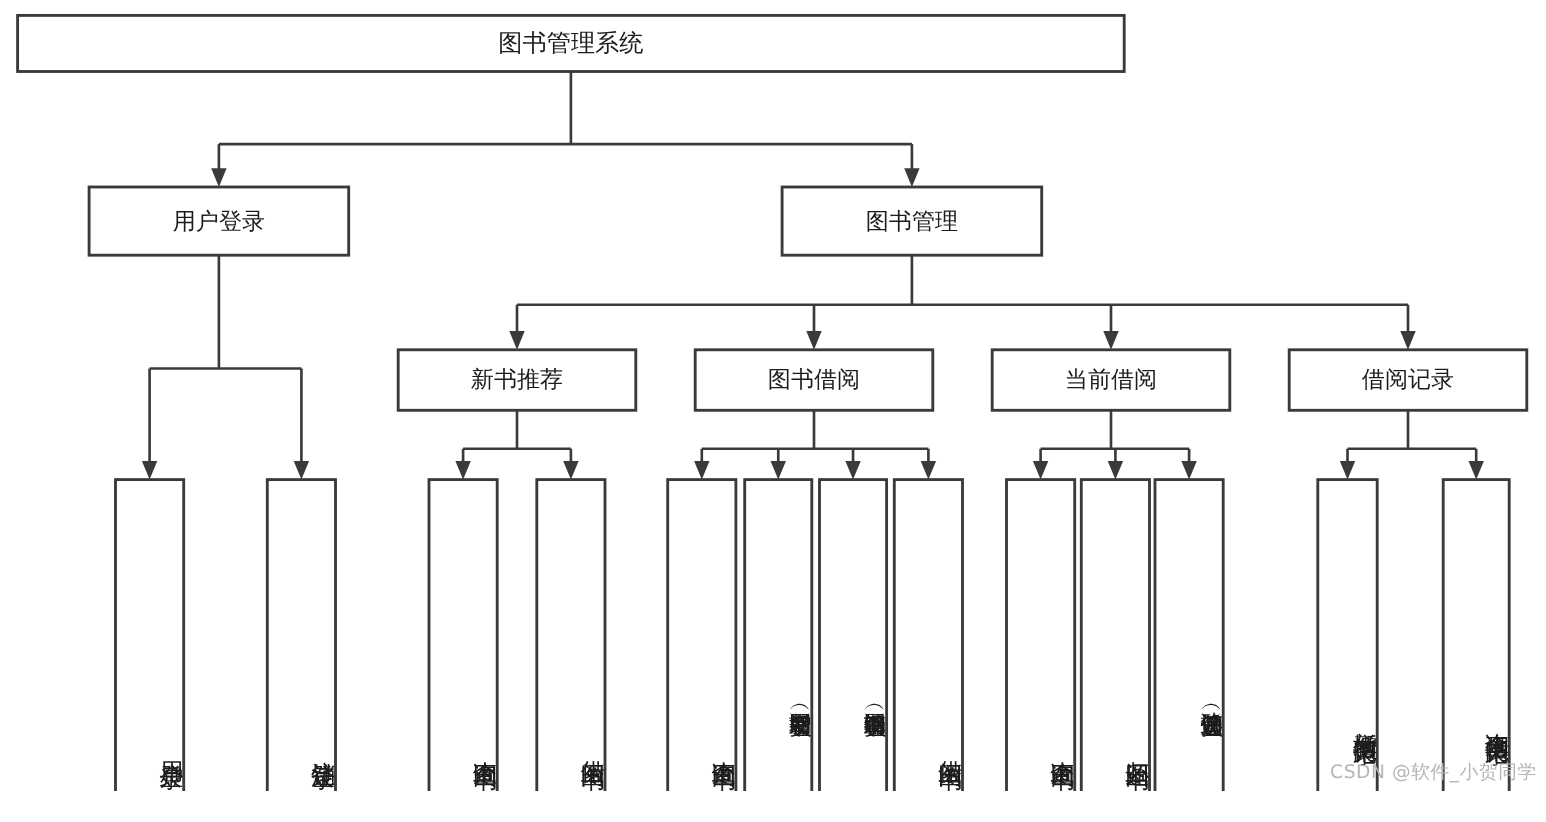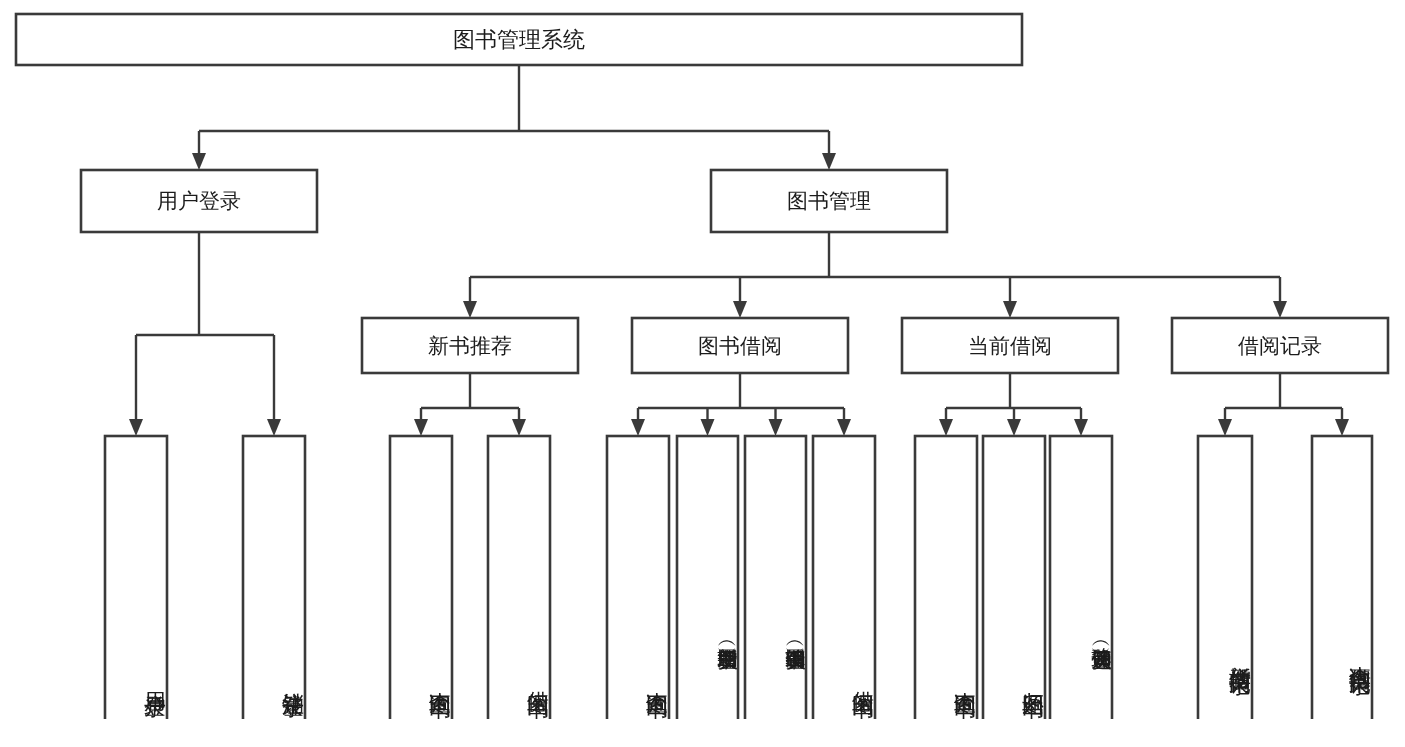--- a/index.html
+++ b/index.html
@@ -225,13 +225,14 @@
       <div class="leaf-label-wrap" style="left: 677px; width: 61px; top: 444px; height: 282px; font-size: 20px; letter-spacing: 0.5px; padding-top: 48.75px;">新增图书（管理员）</div>
       <div class="leaf-label-wrap" style="left: 745px; width: 61px; top: 444px; height: 282px; font-size: 20px; letter-spacing: 0.5px; padding-top: 48.75px;">编辑图书（管理员）</div>
       <div class="leaf-label-wrap" style="left: 813px; width: 62px; top: 444px; height: 282px; font-size: 22px; letter-spacing: 2px; padding-top: 93px;">借阅图书</div>
       <div class="leaf-label-wrap" style="left: 915px; width: 62px; top: 444px; height: 282px; font-size: 22px; letter-spacing: 2px; padding-top: 93px;">查询图书</div>
       <div class="leaf-label-wrap" style="left: 983px; width: 62px; top: 444px; height: 282px; font-size: 22px; letter-spacing: 2px; padding-top: 93px;">归还图书</div>
       <div class="leaf-label-wrap" style="left: 1050px; width: 62px; top: 444px; height: 282px; font-size: 20px; letter-spacing: 0.5px; padding-top: 48.75px;">确认归还（管理员）</div>
       <div class="leaf-label-wrap" style="left: 1198px; width: 54px; top: 444px; height: 282px; font-size: 22px; letter-spacing: 2px; padding-top: 69px;">新增借阅记录</div>
       <div class="leaf-label-wrap" style="left: 1312px; width: 60px; top: 444px; height: 282px; font-size: 22px; letter-spacing: 2px; padding-top: 69px;">查询借阅记录</div>
     </div>
 
+  <div class="watermark">CSDN @软件_小贺同学</div>
 </div>
 
 </body></html>

